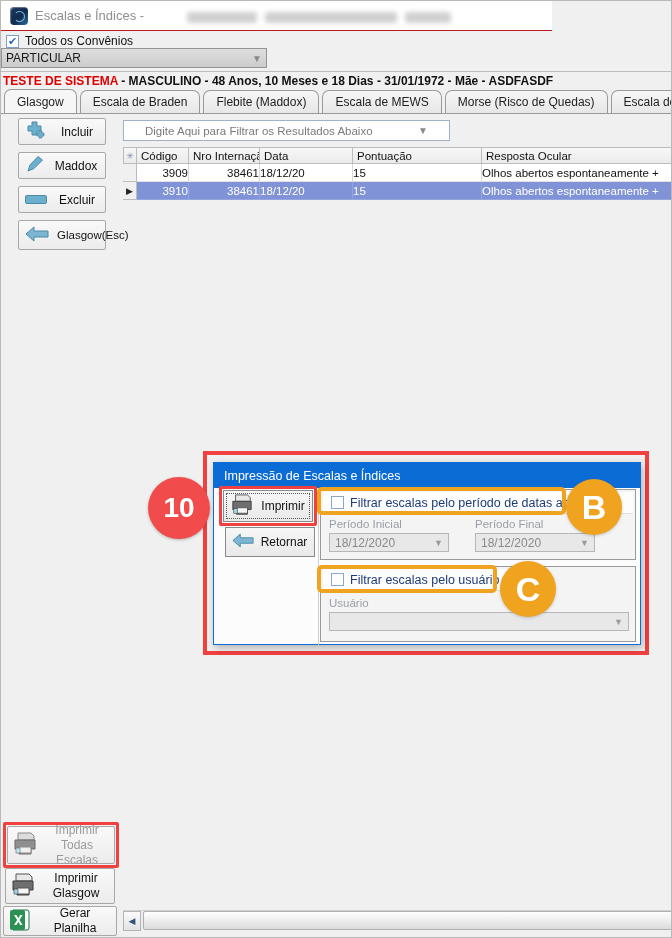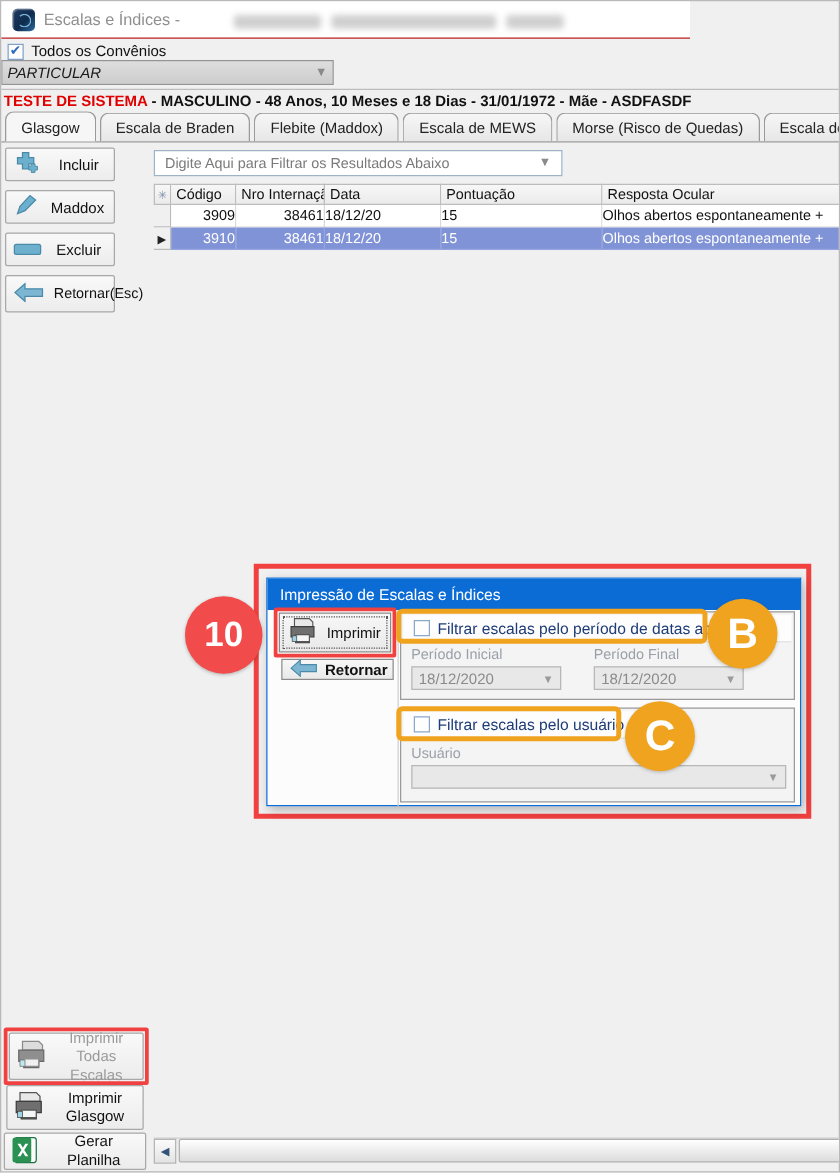--- a/index.html
+++ b/index.html
@@ -18,46 +18,46 @@
   .app-icon::after{ content:""; position:absolute; left:4px; top:4px; width:9px; height:9px; border-radius:50%;
     border:1.5px solid #7fb6d8; border-left-color:transparent; }
   .window-title { left:34px; top:7px; font-size:13px; color:#8f8f8f; white-space:nowrap; }
   .blurblob { top:11px; height:11px; background:#a8a8a8; opacity:.55; filter:blur(2.5px); border-radius:3px; }
 
   
   .chkbox { width:13px; height:13px; background:#fff; border:1px solid #7fa0c8; display:inline-flex;
     align-items:center; justify-content:center; font-size:11px; color:#2d6bbd; line-height:1; }
   .allconv { left:5px; top:33px; display:flex; align-items:center; gap:6px; font-size:12px; color:#111; }
   .conv-combo { left:0; top:47px; width:266px; height:20px; background:linear-gradient(#dedede,#cccccc);
-    border:1px solid #949494; display:flex; align-items:center; padding:0 4px; font-size:12px; color:#1a1a1a;font-style:italic; }
+    border:1px solid #949494; display:flex; align-items:center; padding:0 4px; font-size:12px; color:#1a1a1a; }
   .conv-combo .arrow { margin-left:auto; color:#8a8a8a; font-size:10px; }
   .top-divider { left:0; top:70px; width:672px; height:1px; background:#bdbdbd; }
 
   
   .patient-bar { left:2px; top:73px; font-size:12px; font-weight:bold; white-space:nowrap; }
   .patient-bar .sys { color:#e00000; }
   .patient-bar .info { color:#111; }
 
   
   .tabstrip { left:0; top:88px; width:672px; height:25px; border-bottom:1px solid #9a9a9a;
     display:flex; align-items:flex-end; padding-left:3px; gap:3px; overflow:hidden; }
   .tab { height:23px; padding:0 12px; display:flex; align-items:center; font-size:12px; color:#222;
     background:linear-gradient(#f6f6f6,#e7e7e7); border:1px solid #9a9a9a; border-bottom:none;
     border-radius:7px 7px 0 0; white-space:nowrap; }
   .tab.active { background:#f6f6f6; height:25px; margin-bottom:-1px; border-bottom:1px solid #f6f6f6; }
 
   
-  .side-btn { left:3px; width:88px; background:linear-gradient(#f9f9f9,#ececec); border:1px solid #a8a8a8;
+  .side-btn { left:17px; width:88px; background:linear-gradient(#f9f9f9,#ececec); border:1px solid #a8a8a8;
     border-radius:2px; display:flex; align-items:center; gap:8px; padding:0 6px; font-size:12px; color:#111; cursor:default;justify-content:space-between; }
   .side-btn .lbl { flex:1; text-align:center; }
   .teal-bar { width:22px; height:9px; background:#6cb0cd; border:1px solid #4a8aa8; border-radius:2px; }
 
   
   .filter-combo { left:122px; top:119px; width:327px; height:21px; background:#fff; border:1px solid #9fb3c8;
-    display:flex; align-items:center; padding:0 8px; font-size:11.5px; color:#7a7a7a; }
+    display:flex; align-items:center; padding:0 21px; font-size:11.5px; color:#7a7a7a; }
   .filter-combo .arrow { margin-left:auto; color:#8a8a8a; font-size:10px; }
 
   .grid-header { left:122px; top:146px; width:550px; height:17px; display:flex; }
   .gh-cell { background:linear-gradient(#f7f7f7,#ebebeb); border:1px solid #bcbcbc; border-left:none;
     font-size:11.5px; color:#111; display:flex; align-items:center; padding:0 4px; overflow:hidden; white-space:nowrap; }
   .gh-cell:first-child { border-left:1px solid #bcbcbc; justify-content:center; color:#8090a8; font-size:9px; }
   .grid-row { left:122px; width:550px; height:18px; display:flex; }
   .gr-cell { border-right:1px solid #d8d8d8; border-bottom:1px solid #e2e2e2; font-size:11.5px; color:#111;
     display:flex; align-items:center; padding:0 0; background:#fff; overflow:hidden; white-space:nowrap; }
   .gr-cell.sel { background:#8093d6; color:#fff; border-right-color:#93a4de; border-bottom-color:#93a4de; }
@@ -159,21 +159,21 @@
 <div class="abs side-btn" style="top:185px;height:27px;">
   <span class="teal-bar"></span>
   <span class="lbl">Excluir</span>
 </div>
 <div class="abs side-btn" style="top:219px;height:30px;">
   <span>
     <svg width="24" height="16" viewBox="0 0 24 16">
         <path d="M9 1v4h14v6H9v4L1 8z" fill="#7db6d2" stroke="#4a8aa8"></path>
       </svg>
   </span>
-  <span class="lbl" style="font-size:11.5px">Retornar(Esc)</span>
+  <span class="lbl" style="font-size:11.5px">Glasgow(Esc)</span>
 </div>
 
 <div class="abs filter-combo">
   <span>Digite Aqui para Filtrar os Resultados Abaixo</span>
   <span class="arrow">▼</span>
 </div>
 
 <div class="abs grid-header">
   <div class="gh-cell" style="width:14px;">✳</div>
   <div class="gh-cell" style="width:52px;text-align:right;">Código</div>
@@ -256,21 +256,21 @@
     <span>
       <svg width="24" height="22" viewBox="0 0 26 24">
           <path d="M6 1h13l3 3v4H6z" fill="#e8e8e8" stroke="#555"></path>
           <path d="M3 8h20v9h-4v5H7v-5H3z" fill="#6f6f6f" stroke="#3d3d3d"></path>
           <path d="M7 15h12v6H7z" fill="#f6f6f6" stroke="#555"></path>
           <rect x="4" y="16" width="4" height="5" fill="#9fd4e8" stroke="#3d3d3d" stroke-width=".6"></rect>
         </svg>
     </span>
     <span class="lbl">Imprimir</span>
   </div>
-  <div class="abs dlg-btn" style="left:11px;top:64px;width:90px;height:17px;font-weight:bold;">
+  <div class="abs dlg-btn" style="left:11px;top:64px;width:90px;height:30px;">
     <span>
       <svg width="22" height="15" viewBox="0 0 24 16">
           <path d="M9 1v4h14v6H9v4L1 8z" fill="#7db6d2" stroke="#4a8aa8"></path>
         </svg>
     </span>
     <span class="lbl">Retornar</span>
   </div>
 
   <div class="abs groupbox" style="left:106px;top:26px;width:316px;height:71px;">
     <div class="gb-cbrow">

